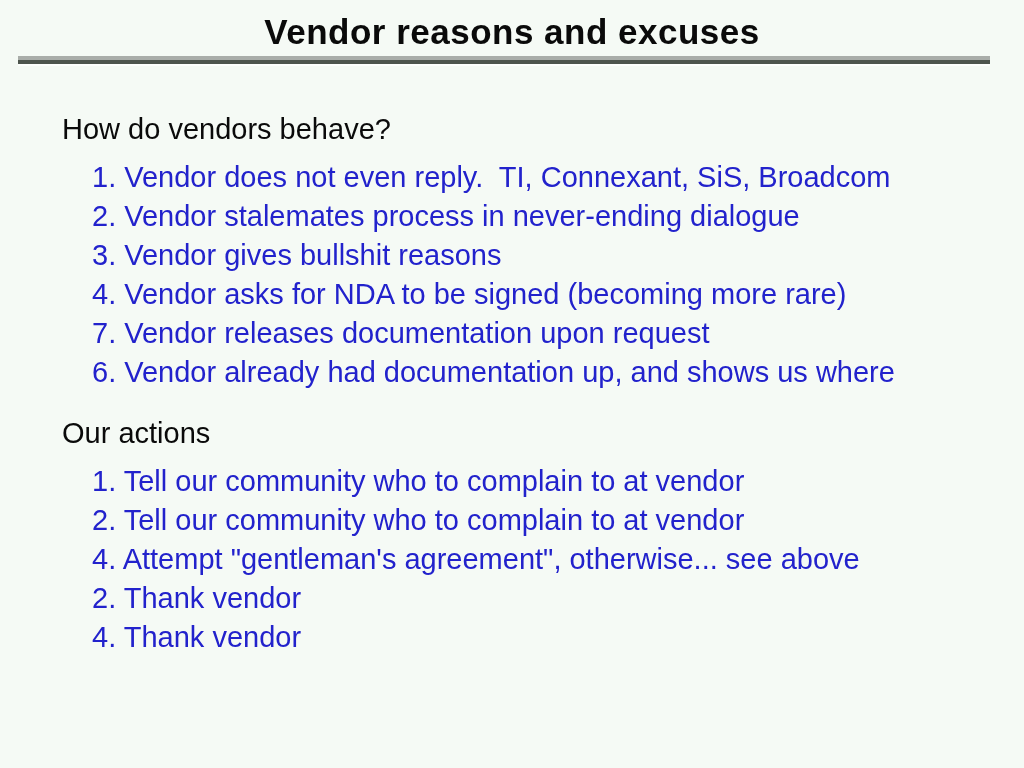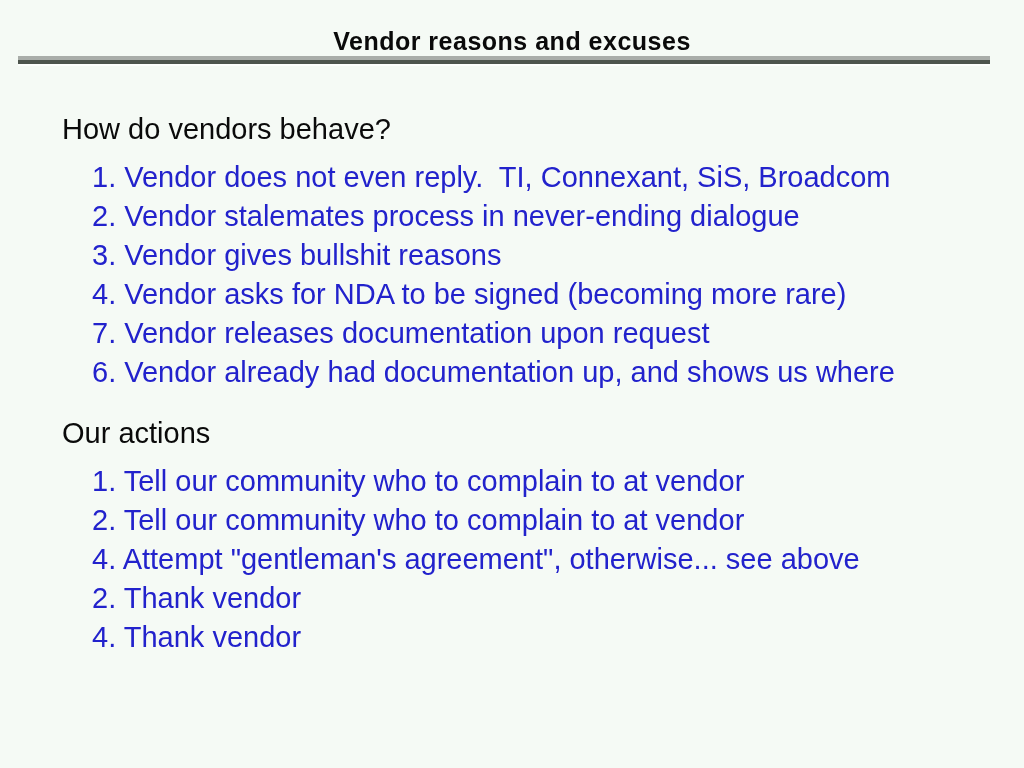--- a/index.html
+++ b/index.html
@@ -11,23 +11,23 @@
     overflow: hidden;
     font-family: "Liberation Sans", "DejaVu Sans", sans-serif;
   }
   .slide {
     position: relative;
     width: 1024px;
     height: 768px;
   }
   .slide-title {
     margin: 0;
-    padding-top: 27px;
+    padding-top: 12px;
     text-align: center;
-    font-size: 25px;
+    font-size: 35px;
     font-weight: bold;
     color: #0a0a0a;
     letter-spacing: 0.5px;
   }
   .rule {
     position: absolute;
     left: 18px;
     top: 56px;
     width: 972px;
   }

